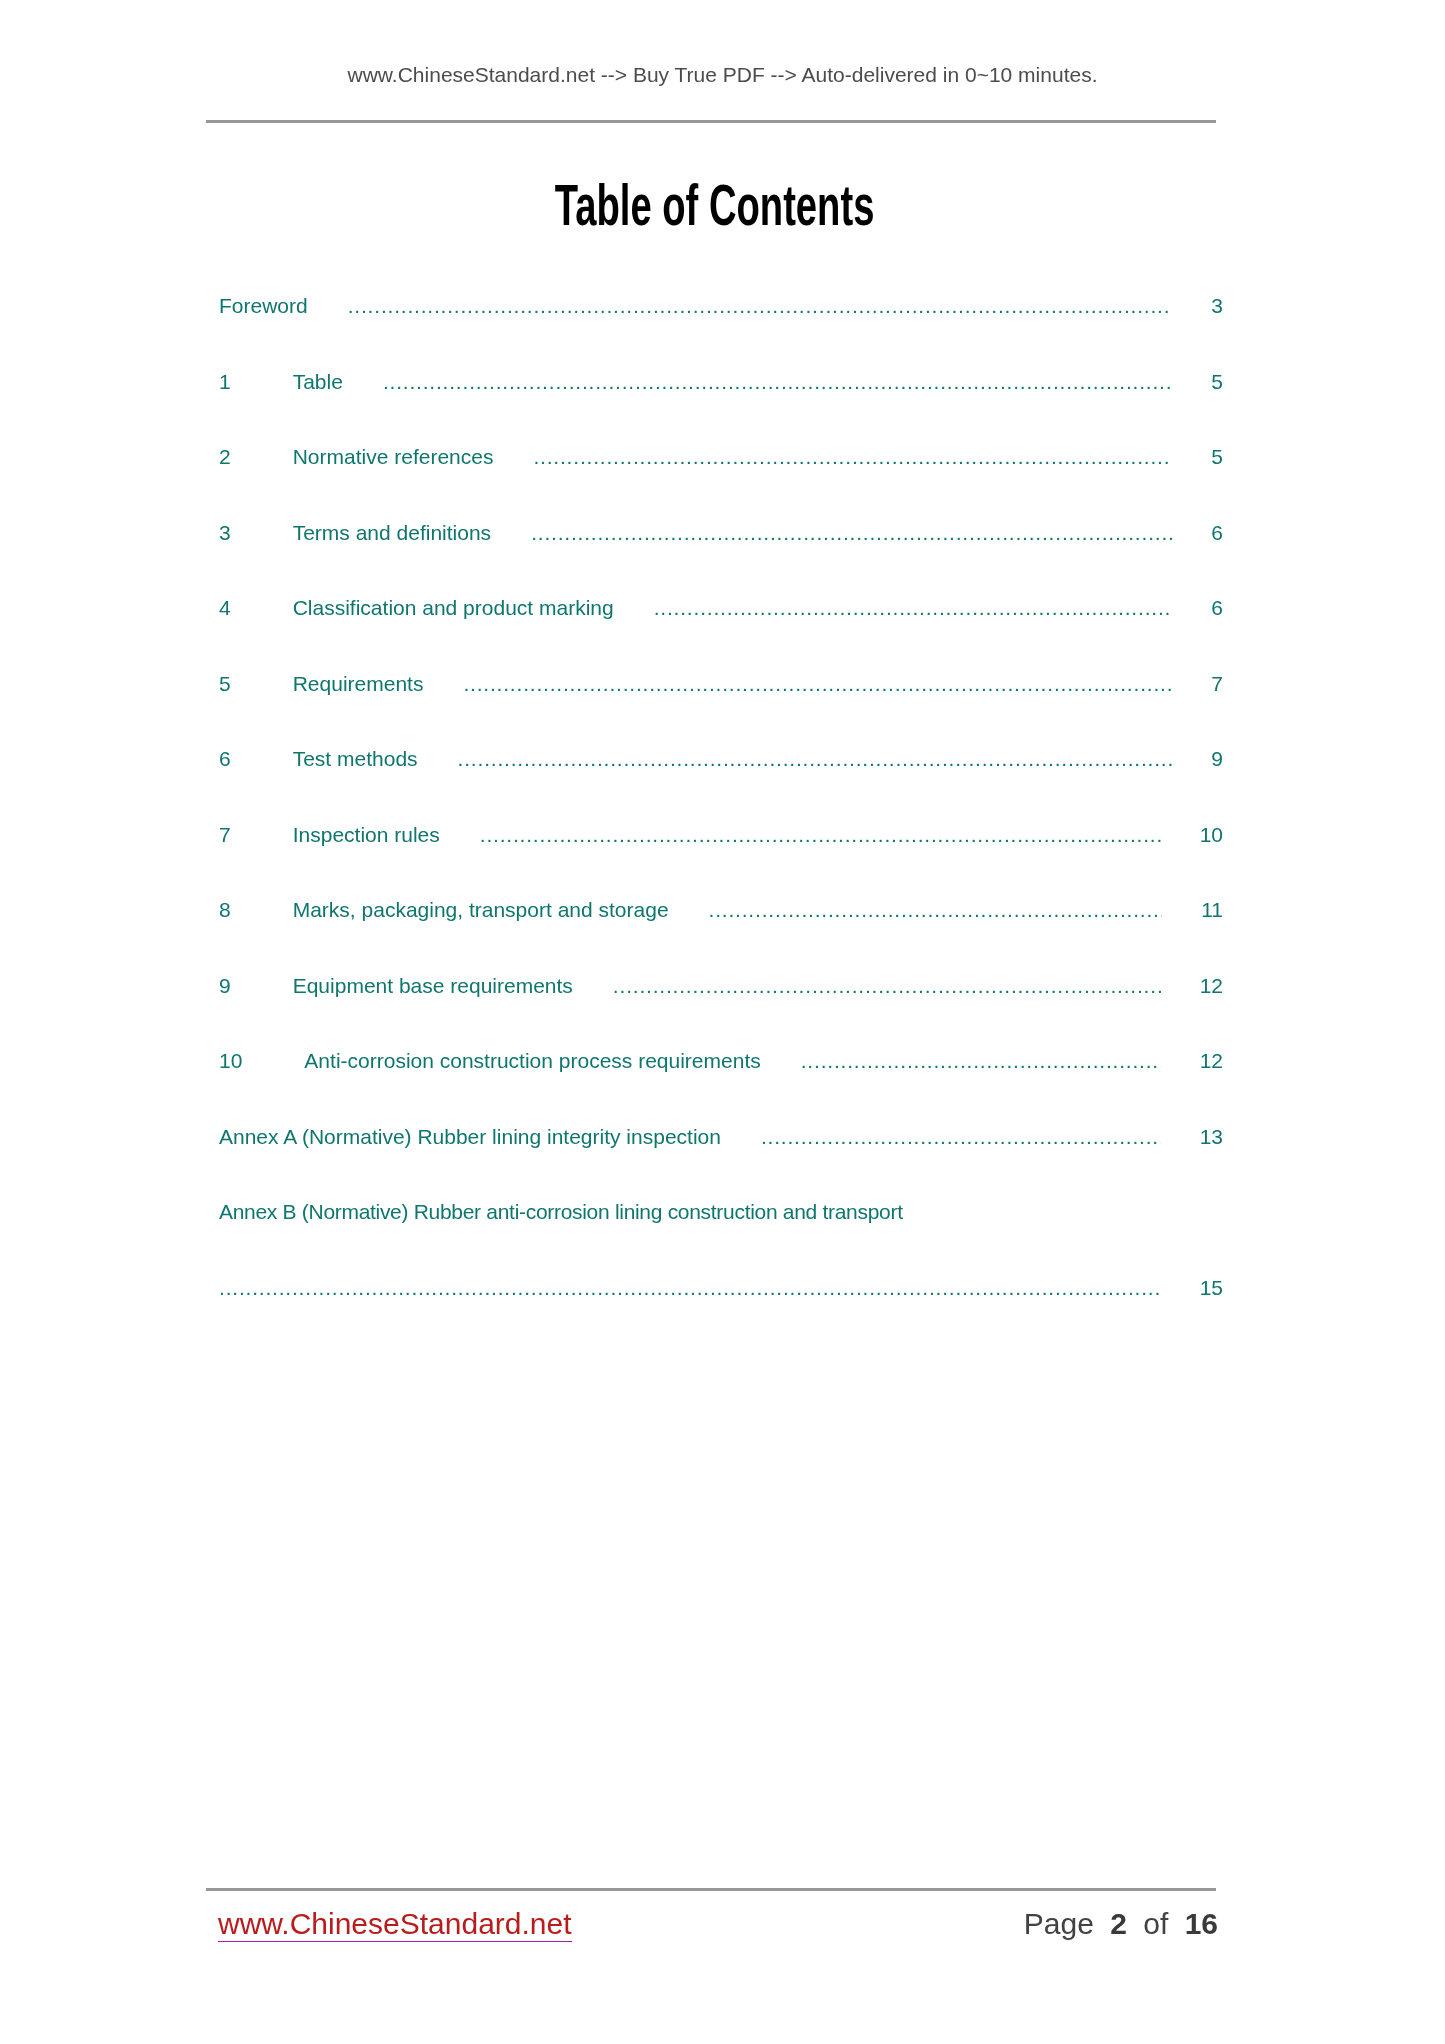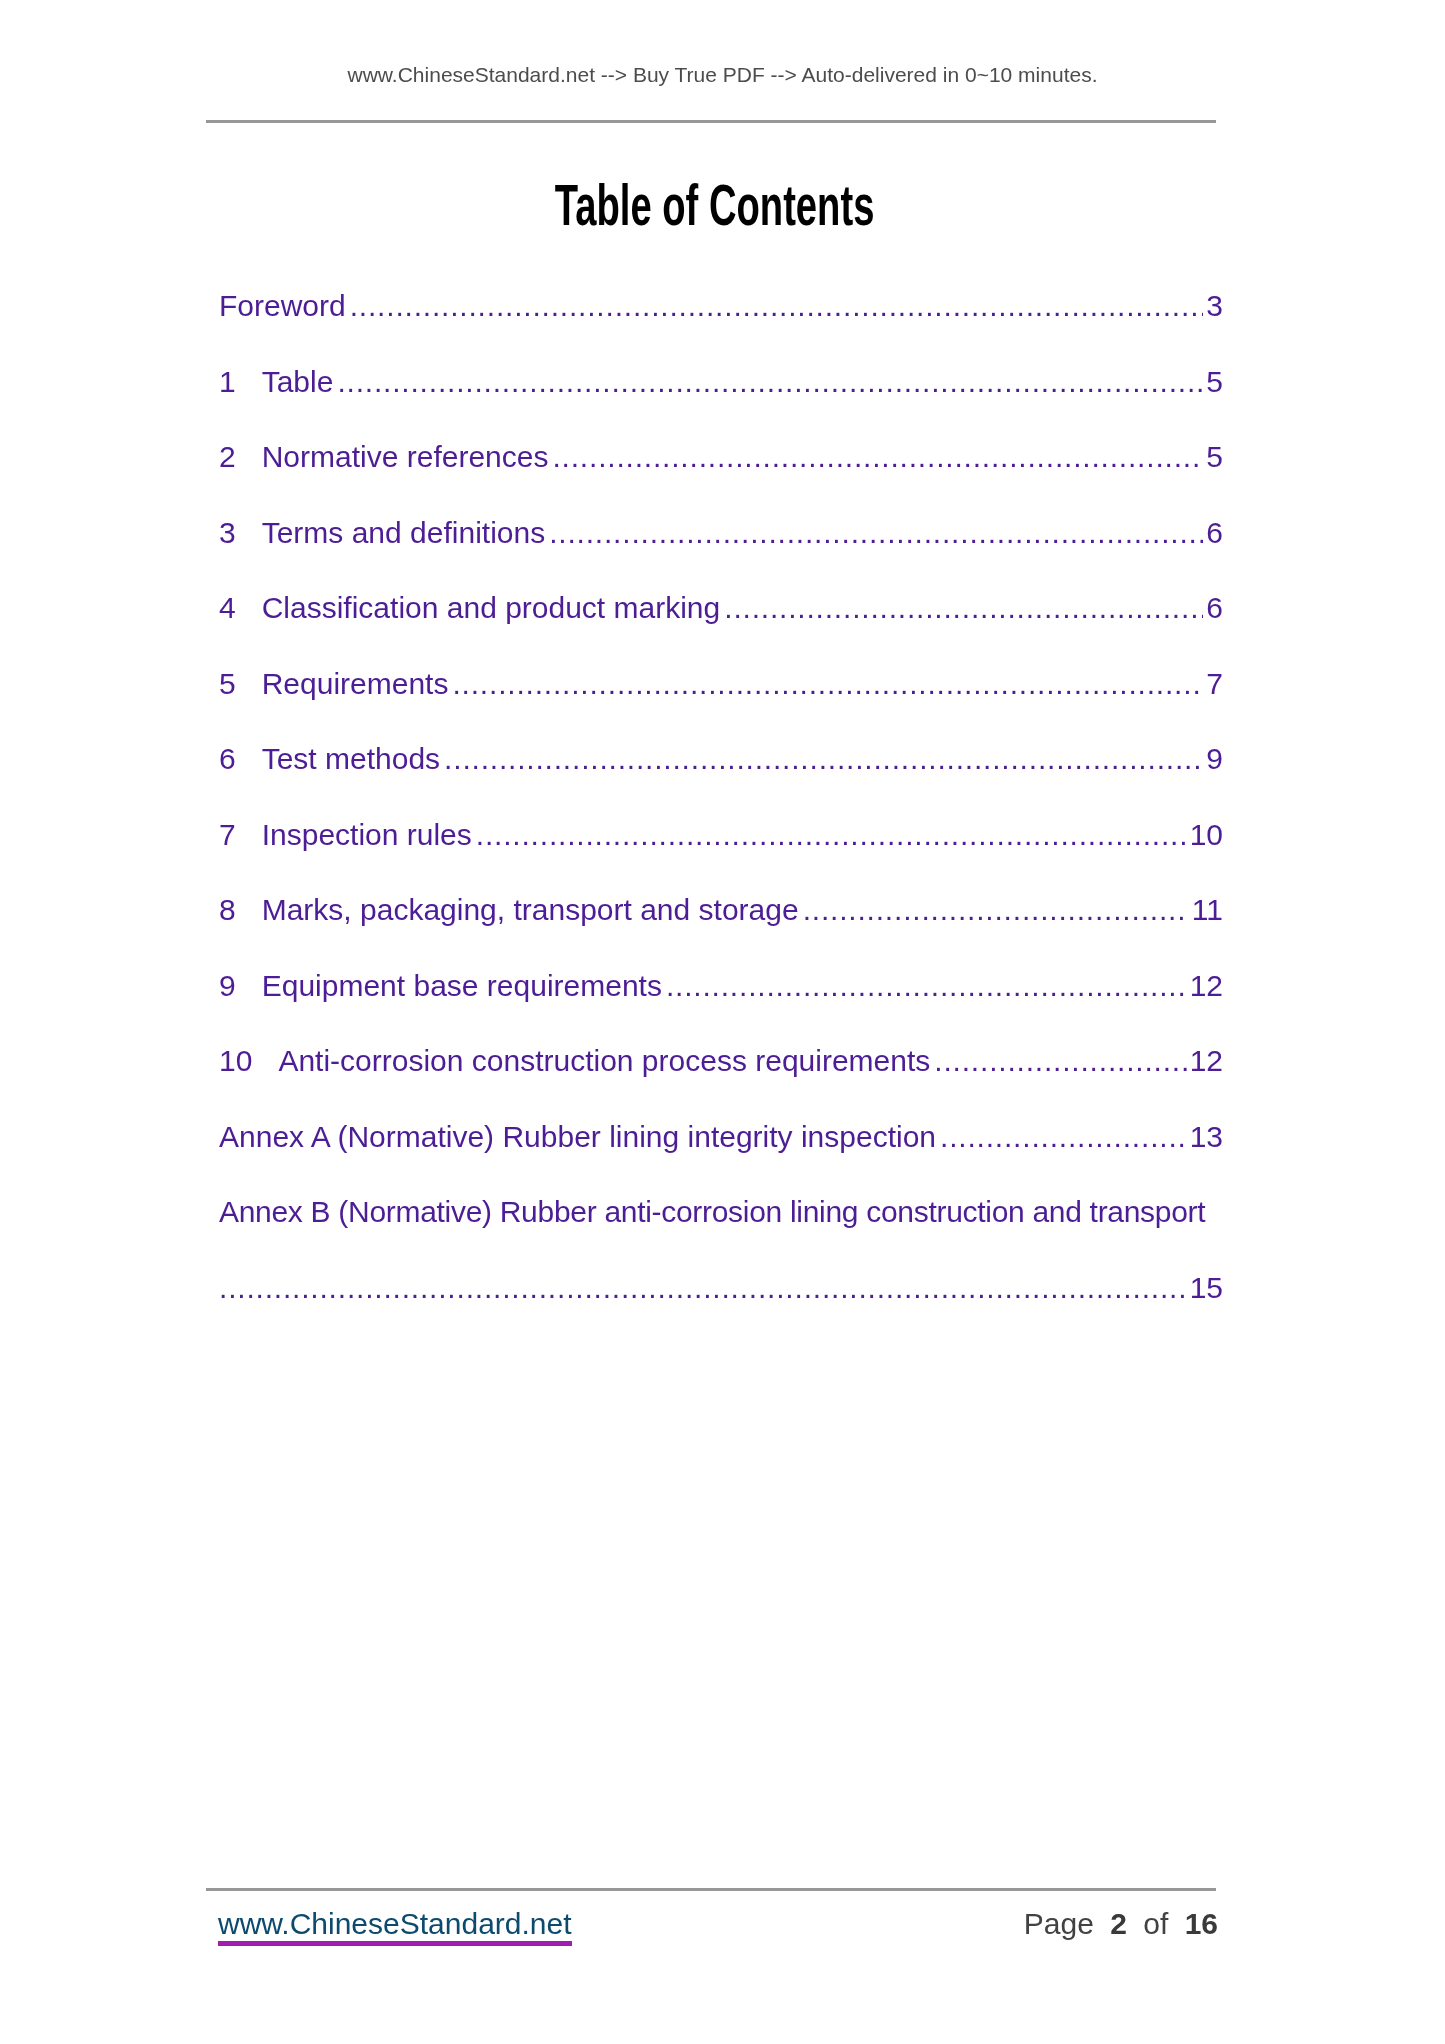--- a/index.html
+++ b/index.html
@@ -72,23 +72,24 @@
     top: 270px;
     left: 206px;
     width: 1017px;
   }
   .toc-row {
     display: flex;
     align-items: baseline;
     height: 75.5px;
     box-sizing: border-box;
     padding: 21px 0 0 13px;
-    font-size: 30px;
-    line-height: 30px;
-    color: #4c1d95;
+    font-size: 21px;
+    line-height: 30px;
+    color: #0f766e;
+    gap: 36px;
   }
   .toc-num {
     flex: none;
     margin-right: 26px;
   }
   .toc-label {
     flex: none;
     white-space: nowrap;
   }
   .toc-label.tight {
@@ -107,22 +108,22 @@
     flex: none;
     margin-left: 3px;
   }
   
   .footer-site {
     position: absolute;
     top: 1909px;
     left: 218px;
     font-size: 30px;
     line-height: 30px;
-    color: #0c4a6e;
-    border-bottom: 5px solid #a21caf;
+    color: #b91c1c;
+    border-bottom: 1px solid #a21caf;
     padding-bottom: 2px;
     text-decoration: none;
     cursor: pointer;
   }
   .footer-page {
     position: absolute;
     top: 1909px;
     right: 222px;
     font-size: 30px;
     line-height: 30px;

